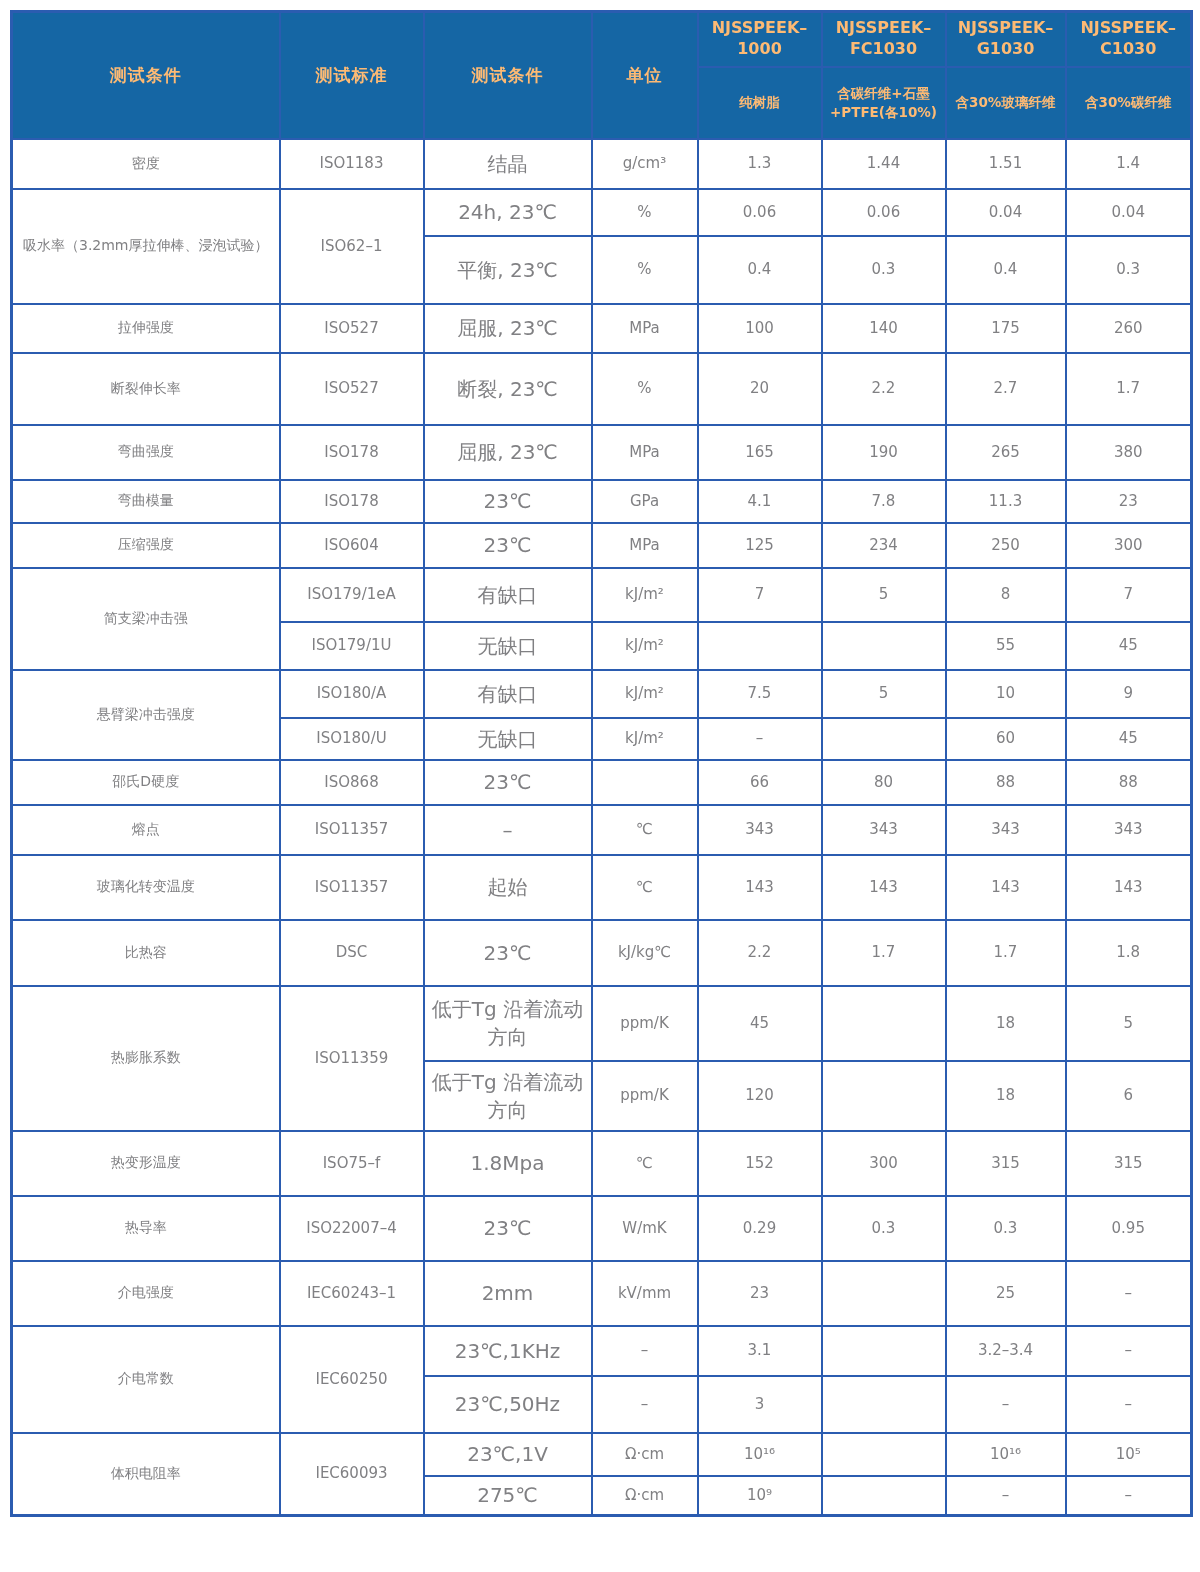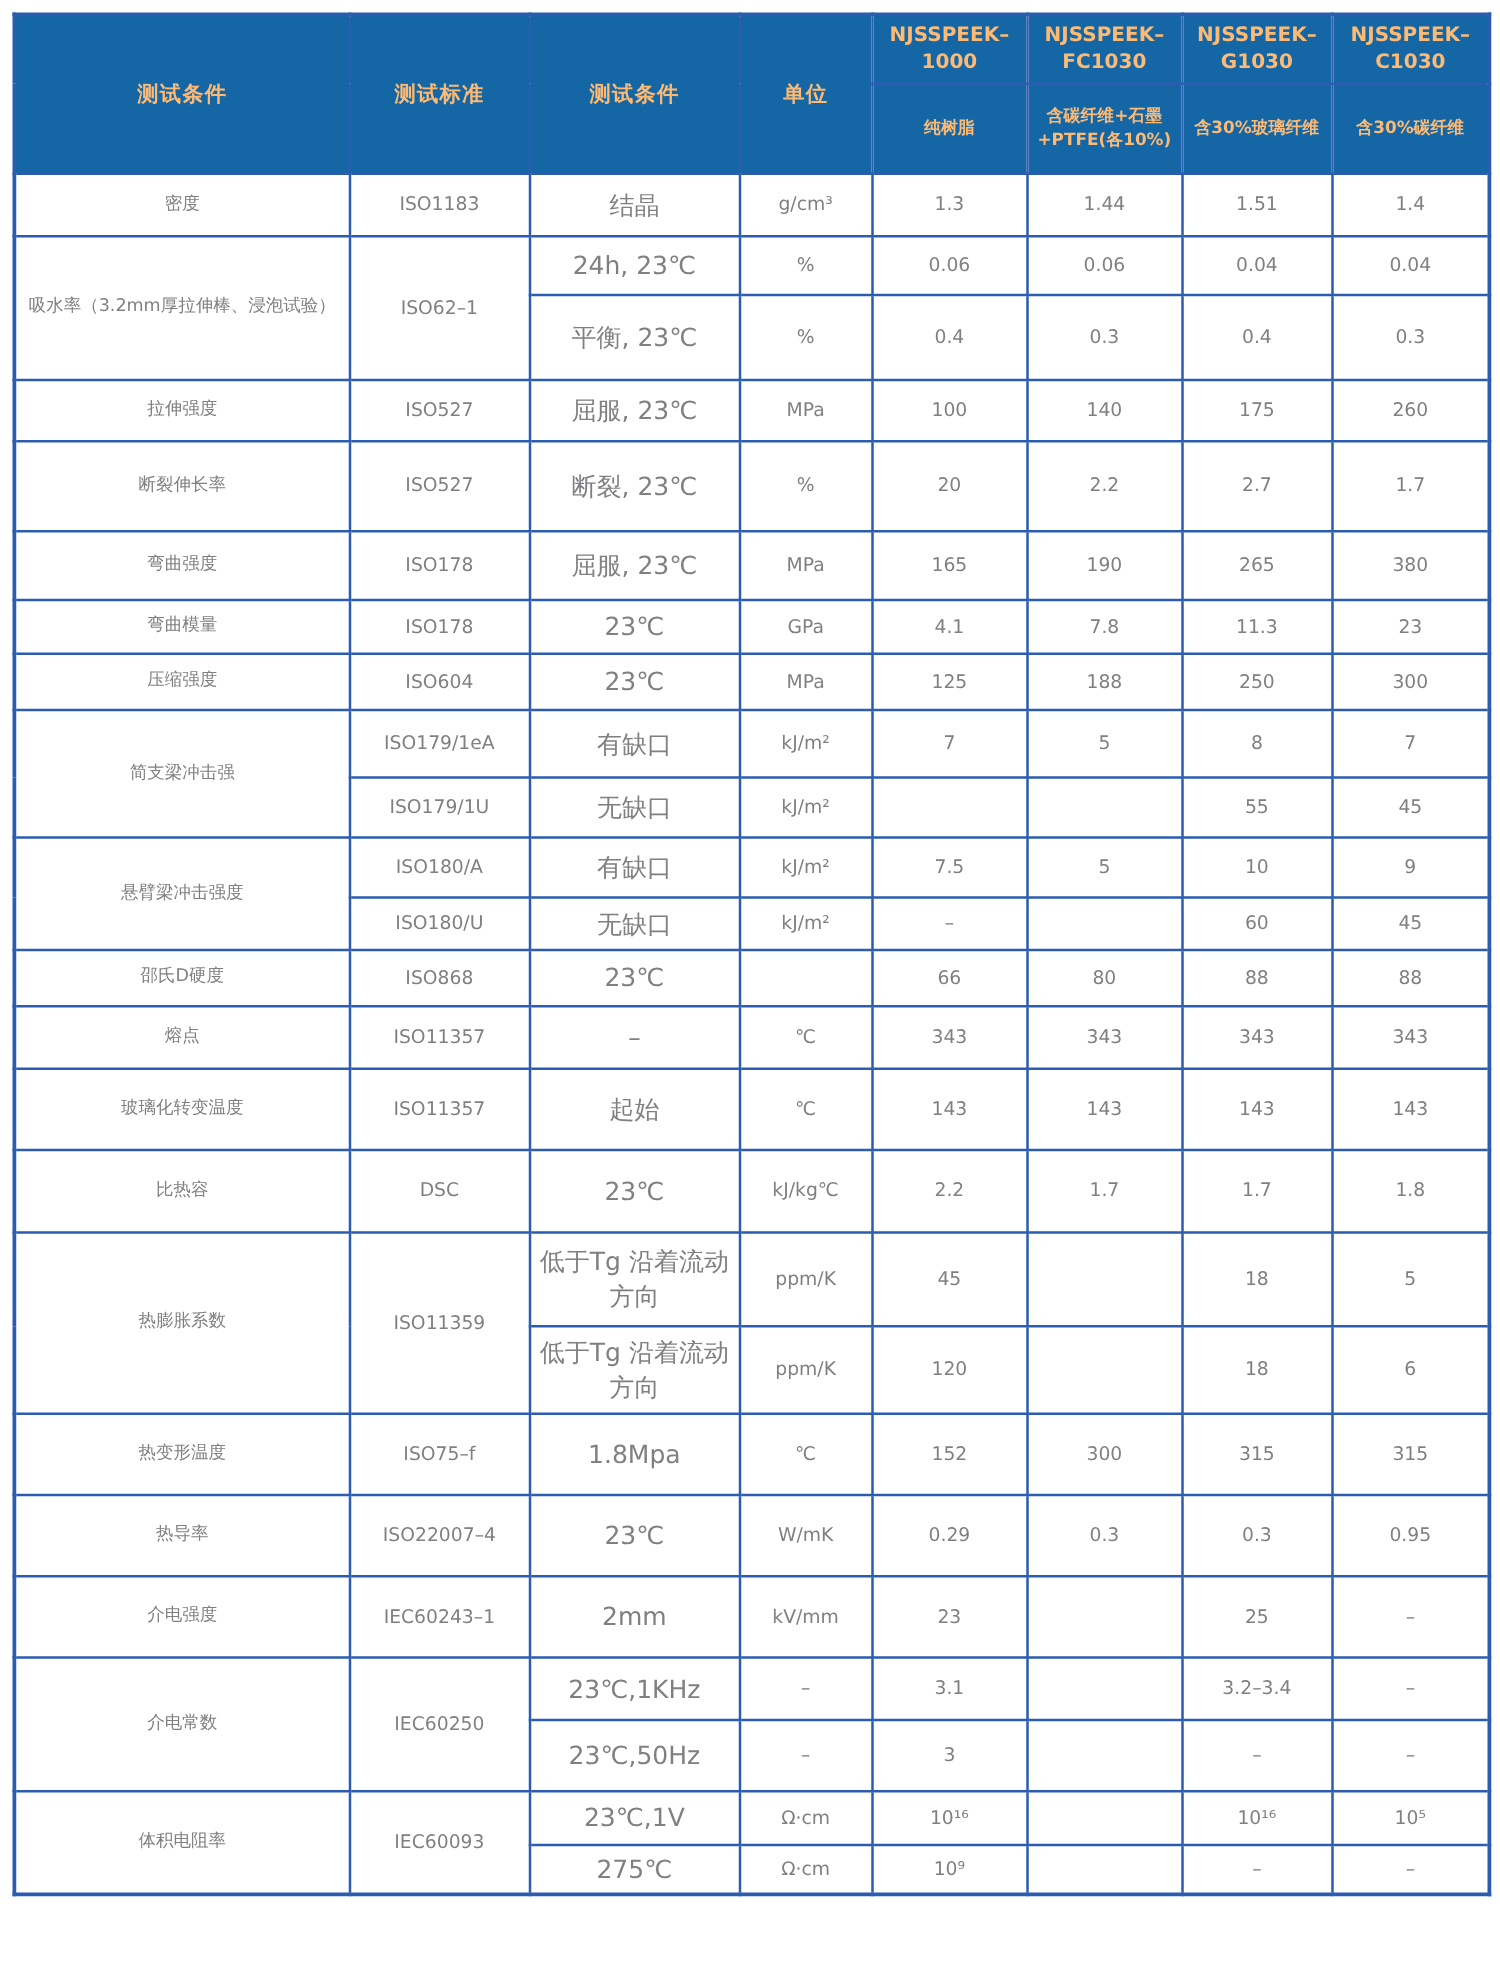--- a/index.html
+++ b/index.html
@@ -150,21 +150,21 @@
         <td class="c-val">7.8</td>
         <td class="c-val">11.3</td>
         <td class="c-val">23</td>
       </tr>
       <tr style="height:45px">
         <td class="c-item">压缩强度</td>
         <td class="c-std">ISO604</td>
         <td class="c-cond">23℃</td>
         <td class="c-unit">MPa</td>
         <td class="c-val">125</td>
-        <td class="c-val">188</td>
+        <td class="c-val">234</td>
         <td class="c-val">250</td>
         <td class="c-val">300</td>
       </tr>
       <tr style="height:54px">
         <td class="c-item" rowspan="2">简支梁冲击强</td>
         <td class="c-std">ISO179/1eA</td>
         <td class="c-cond">有缺口</td>
         <td class="c-unit">kJ/m²</td>
         <td class="c-val">7</td>
         <td class="c-val">5</td>

